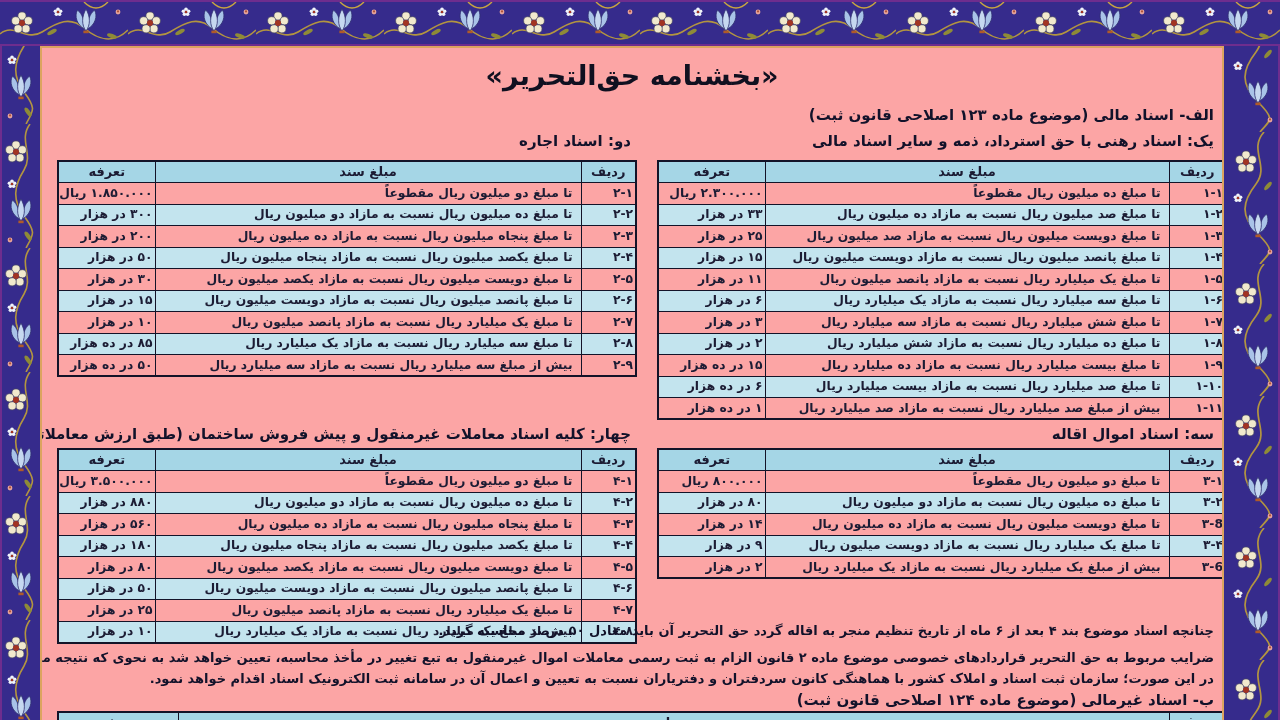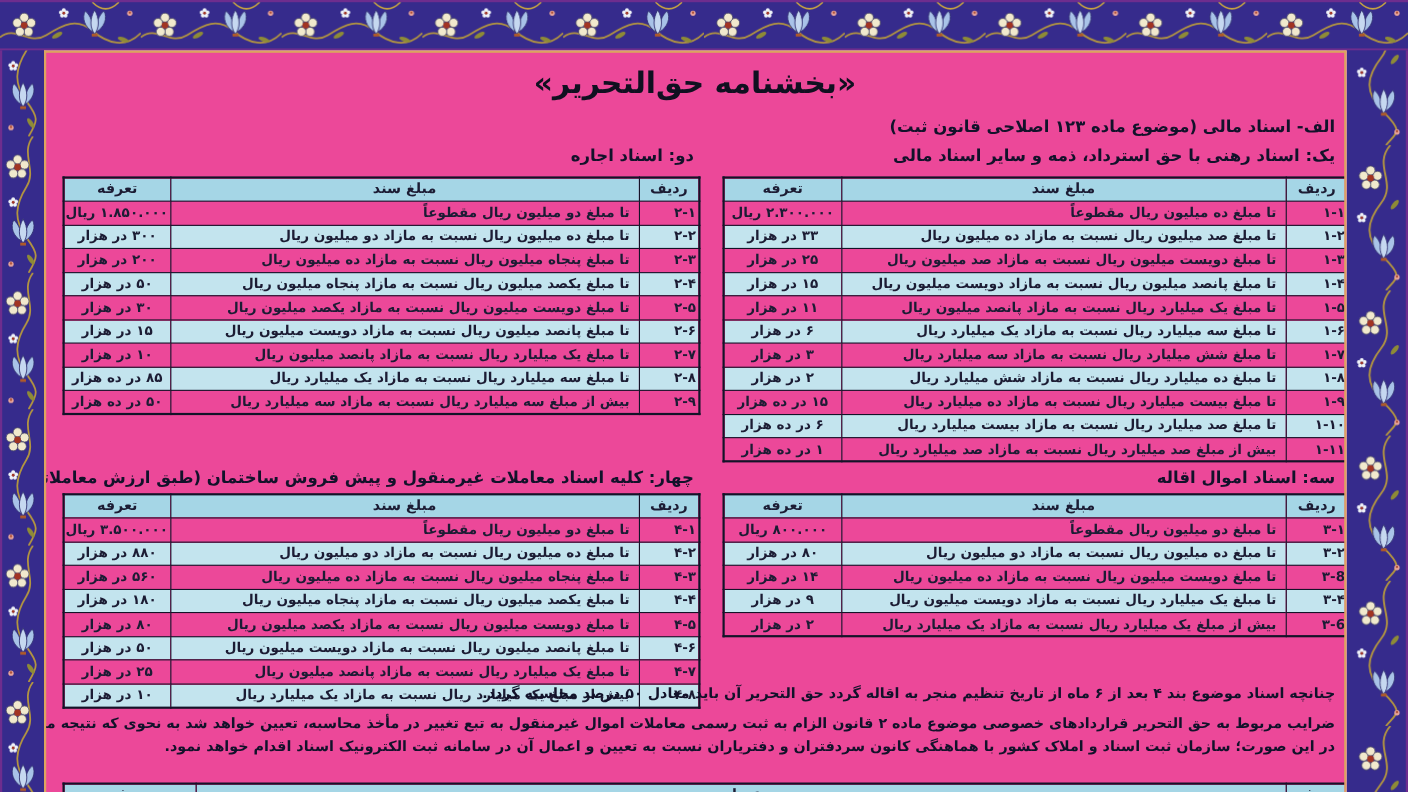--- a/index.html
+++ b/index.html
@@ -11,21 +11,21 @@
     --line:#131328;
   }
   *{margin:0;padding:0;box-sizing:border-box;}
   html,body{width:1280px;height:720px;overflow:hidden;background:#fff;
     font-family:"DejaVu Sans",sans-serif;}
   .canvas{position:relative;width:1280px;height:720px;background:#fff;overflow:hidden;}
   .border-strip{position:absolute;display:block;}
   #b-top{top:0;left:0;}
   #b-left{top:0;left:0;}
   #b-right{top:0;right:0;}
-  .page{position:absolute;left:40px;top:46px;width:1184px;height:674px;background:#ec4899;
+  .page{position:absolute;left:40px;top:46px;width:1184px;height:674px;background:#fca5a5;
     border-top:2px solid var(--frame);border-left:2px solid var(--frame);border-right:2px solid var(--frame);
     overflow:hidden;color:var(--ink);}
   .title{position:absolute;top:12px;left:0;right:0;text-align:center;
     font-size:27px;font-weight:bold;color:#101020;letter-spacing:0;}
   .hd{position:absolute;font-weight:bold;font-size:15px;white-space:nowrap;color:#12122a;}
   #hd-a{top:58px;right:8px;}
   #hd-one{top:84px;right:8px;}
   #hd-two{top:84px;right:591px;}
   #hd-three{top:377px;right:8px;}
   #hd-four{top:377px;right:591px;}
@@ -36,21 +36,21 @@
   #t3{left:615px;top:400px;width:570px;}
   #t4{left:15px;top:400px;width:580px;}
   #tb{left:15px;top:663px;width:1170px;}
   .tbl table{width:100%;border-collapse:collapse;table-layout:fixed;border:2px solid var(--line);}
   .tbl th,.tbl td{border:1px solid var(--line);height:21.5px;line-height:1.05;
     font-weight:bold;color:var(--ink);overflow:hidden;white-space:nowrap;}
   .tbl th{background:var(--thead);font-size:13px;text-align:center;padding:0 4px;}
   .tbl td{font-size:12.3px;}
   .tbl td.rownum{text-align:right;direction:ltr;padding:0 2px;}
   .tbl td.amount{text-align:right;padding:0 8px 0 4px;}
-  .tbl td.tariff{text-align:center;padding:0 2px;margin-left:32px;}
+  .tbl td.tariff{text-align:right;padding:0 2px;margin-left:32px;}
   .tbl tbody tr:nth-child(even){background:var(--stripe);}
   .note{position:absolute;font-weight:bold;font-size:13px;white-space:nowrap;color:#12122a;}
   #note-band4{top:575px;right:8px;}
   #para-1{top:602px;right:8px;}
   #para-2{top:623px;right:8px;}
 </style>
 </head>
 <body>
 
 <div class="canvas">
@@ -388,20 +388,21 @@
               <td class="tariff">۱۰ در هزار</td>
             </tr>
           </tbody>
         </table>
       </div>
 
     <div class="note" id="note-band4">چنانچه اسناد موضوع بند ۴ بعد از ۶ ماه از تاریخ تنظیم منجر به اقاله گردد حق التحریر آن باید معادل ۵۰ درصد محاسبه گردد.</div>
     <div class="note" id="para-1">ضرایب مربوط به حق التحریر قراردادهای خصوصی موضوع ماده ۲ قانون الزام به ثبت رسمی معاملات اموال غیرمنقول به تبع تغییر در مأخذ محاسبه، تعیین خواهد شد به نحوی که نتیجه محاسبه، معادل حق التحریر مندرج در کلیه ردیف‌های بند ۴ این تعرفه گردد.</div>
     <div class="note" id="para-2">در این صورت؛ سازمان ثبت اسناد و املاک کشور با هماهنگی کانون سردفتران و دفتریاران نسبت به تعیین و اعمال آن در سامانه ثبت الکترونیک اسناد اقدام خواهد نمود.</div>
 
+    <div class="hd" id="hd-b">ب- اسناد غیرمالی (موضوع ماده ۱۲۴ اصلاحی قانون ثبت)</div>
 
     <div class="tbl" id="tb">
         <table>
           <colgroup>
             <col style="width: 57px;">
             <col>
             <col style="width: 120px;">
           </colgroup>
           <thead>
             <tr>

